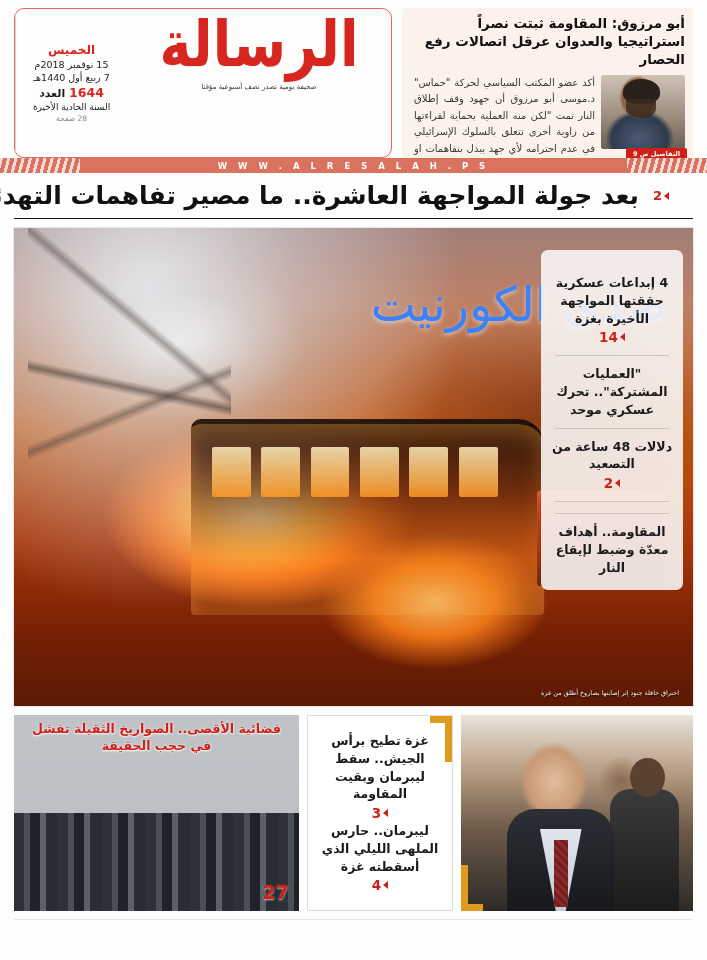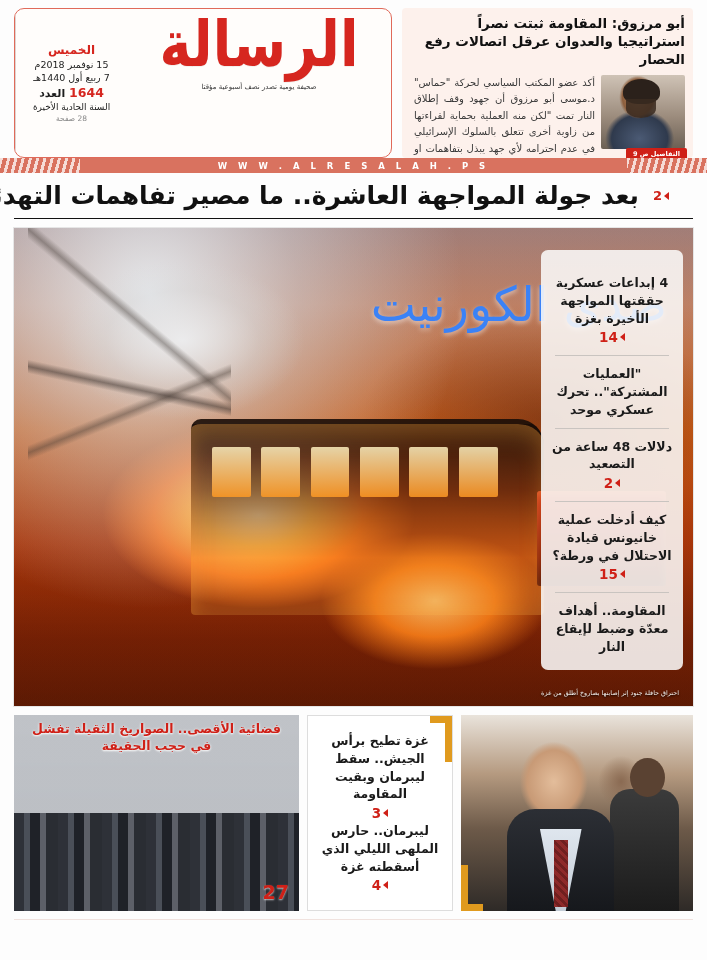--- a/index.html
+++ b/index.html
@@ -456,27 +456,20 @@
 
       <div class="teaser">
         <div class="t-title">دلالات 48 ساعة من التصعيد</div>
         <div class="pgmark">
           <span>2</span>
           <span class="tri"></span>
         </div>
       </div>
       <div class="t-sep"></div>
 
-      <div class="teaser">
-        <div class="t-title">كيف أدخلت عملية خانيونس قيادة الاحتلال في ورطة؟</div>
-        <div class="pgmark">
-          <span>15</span>
-          <span class="tri"></span>
-        </div>
-      </div>
       <div class="t-sep"></div>
 
       <div class="teaser">
         <div class="t-title">المقاومة.. أهداف معدّة وضبط لإيقاع النار</div>
       </div>
     </div>
   </div>
 
   <div class="bottom">
 

